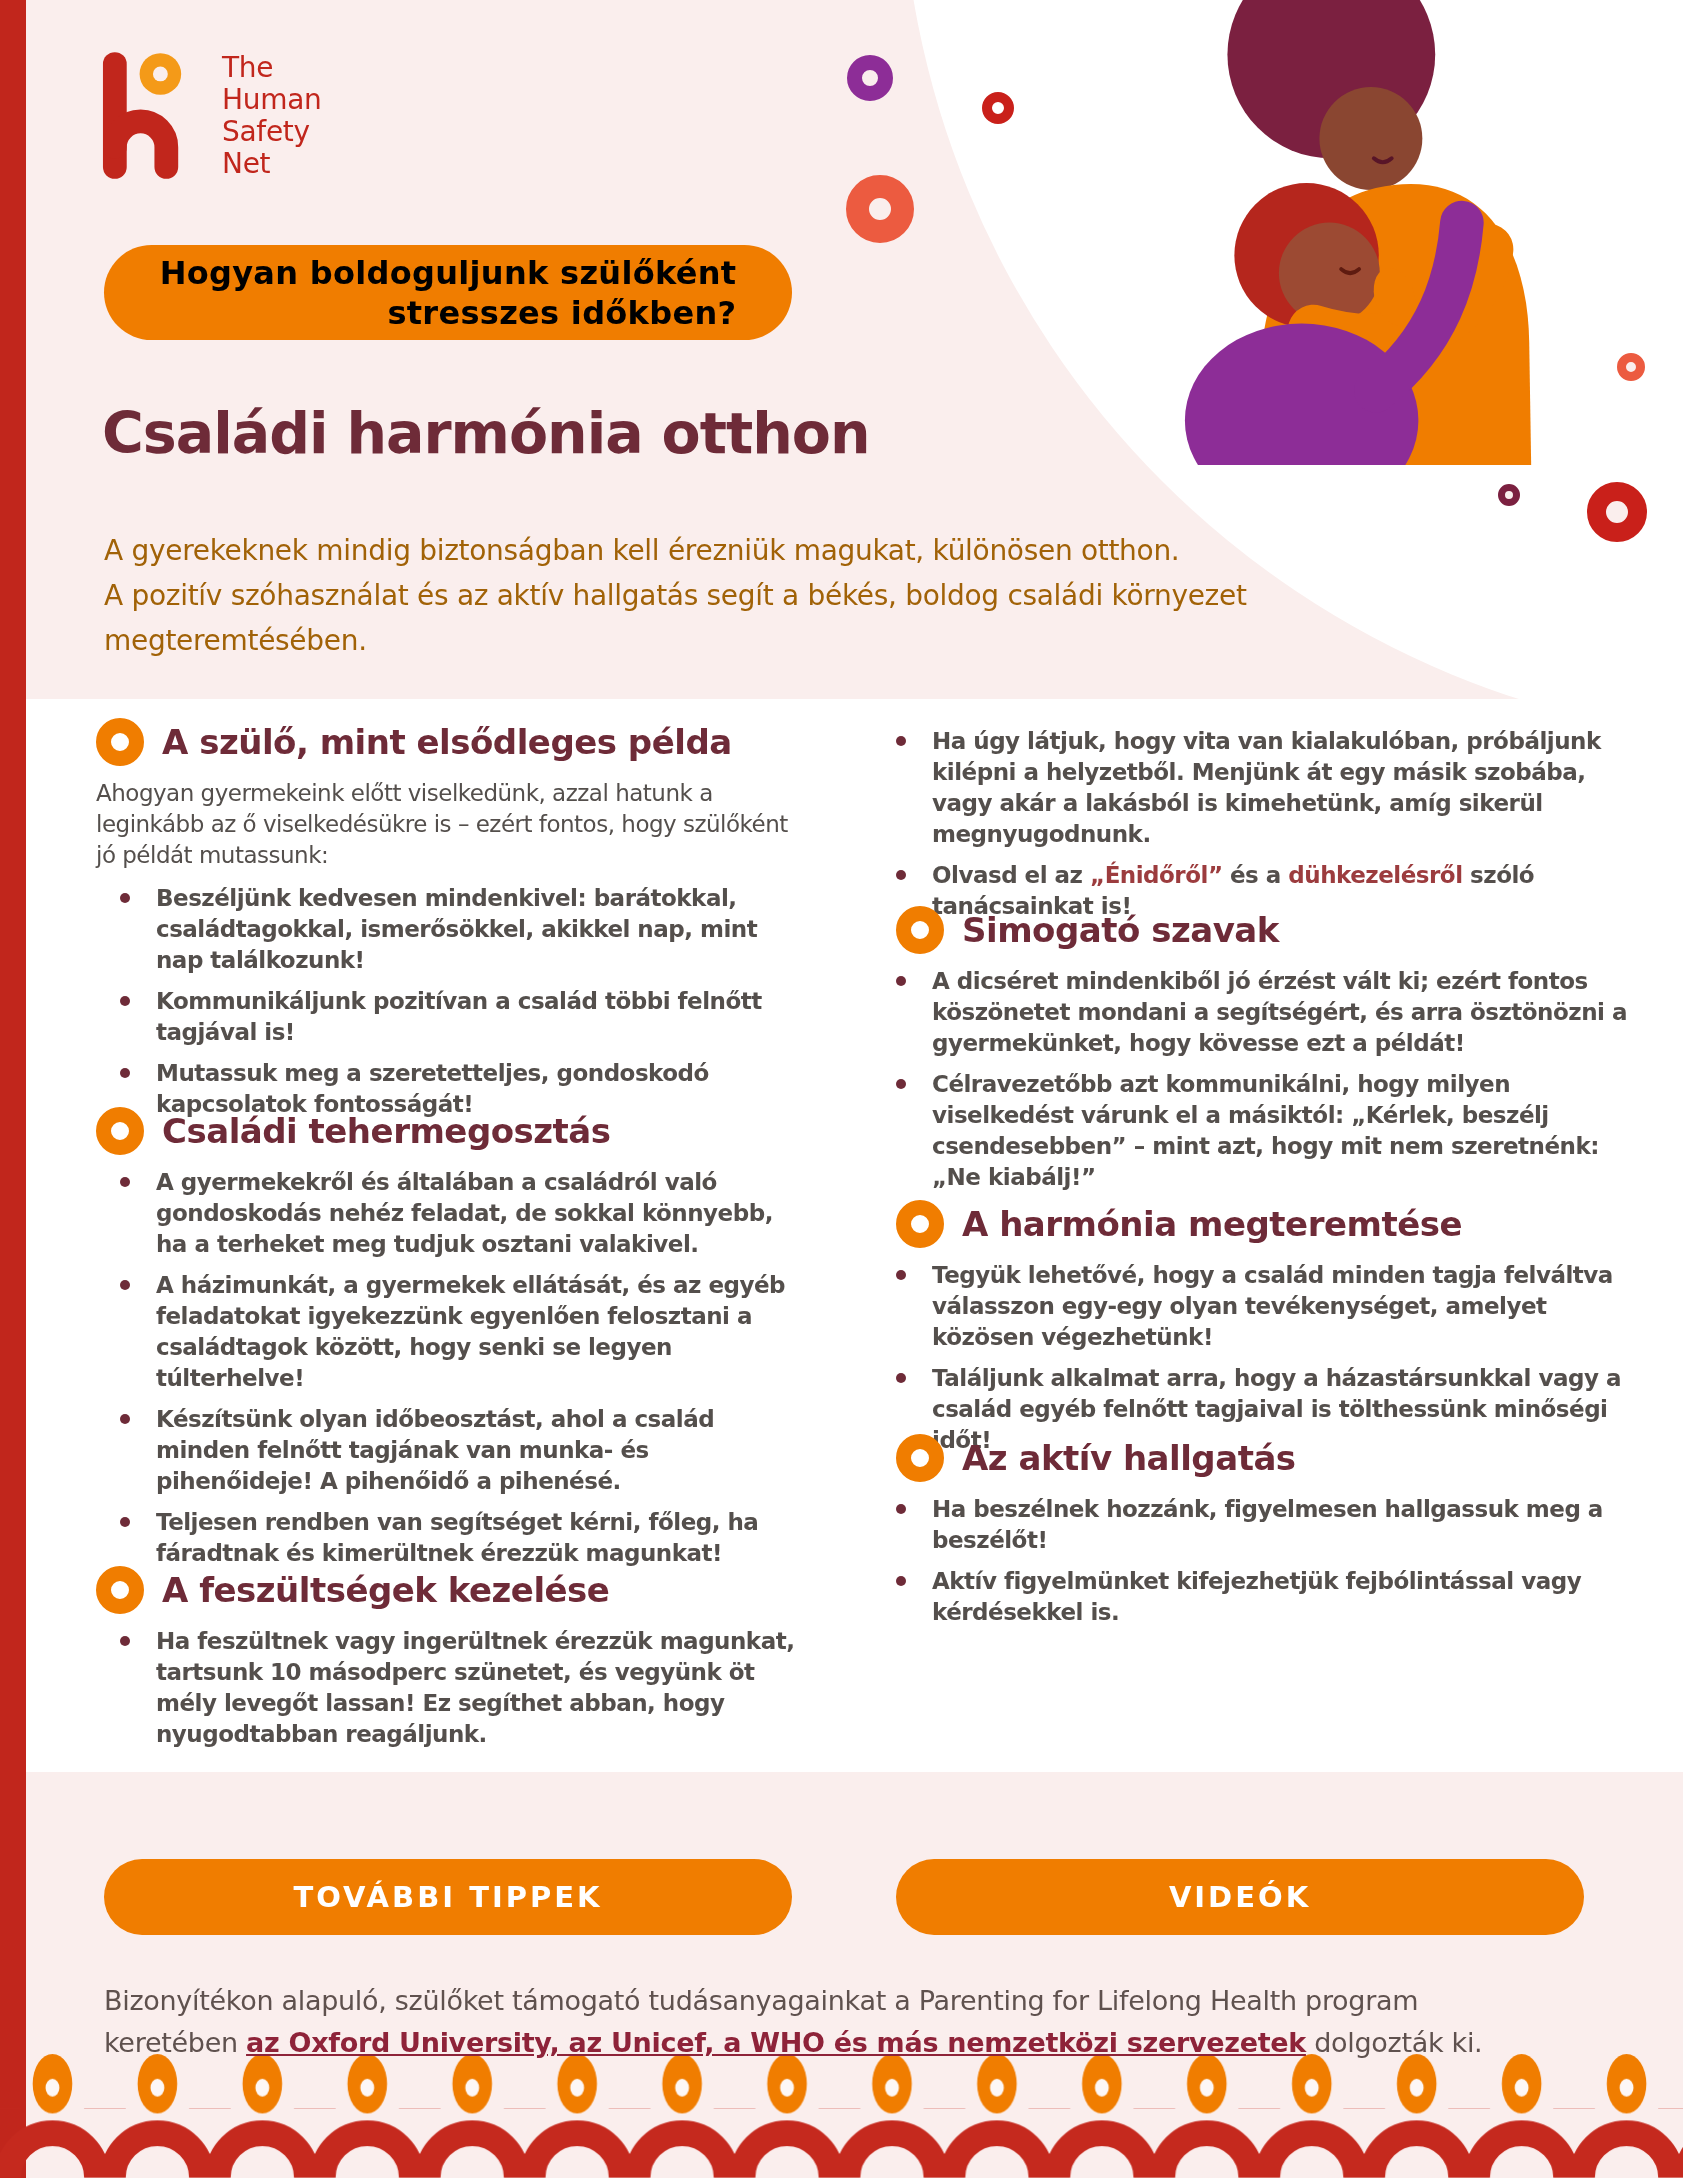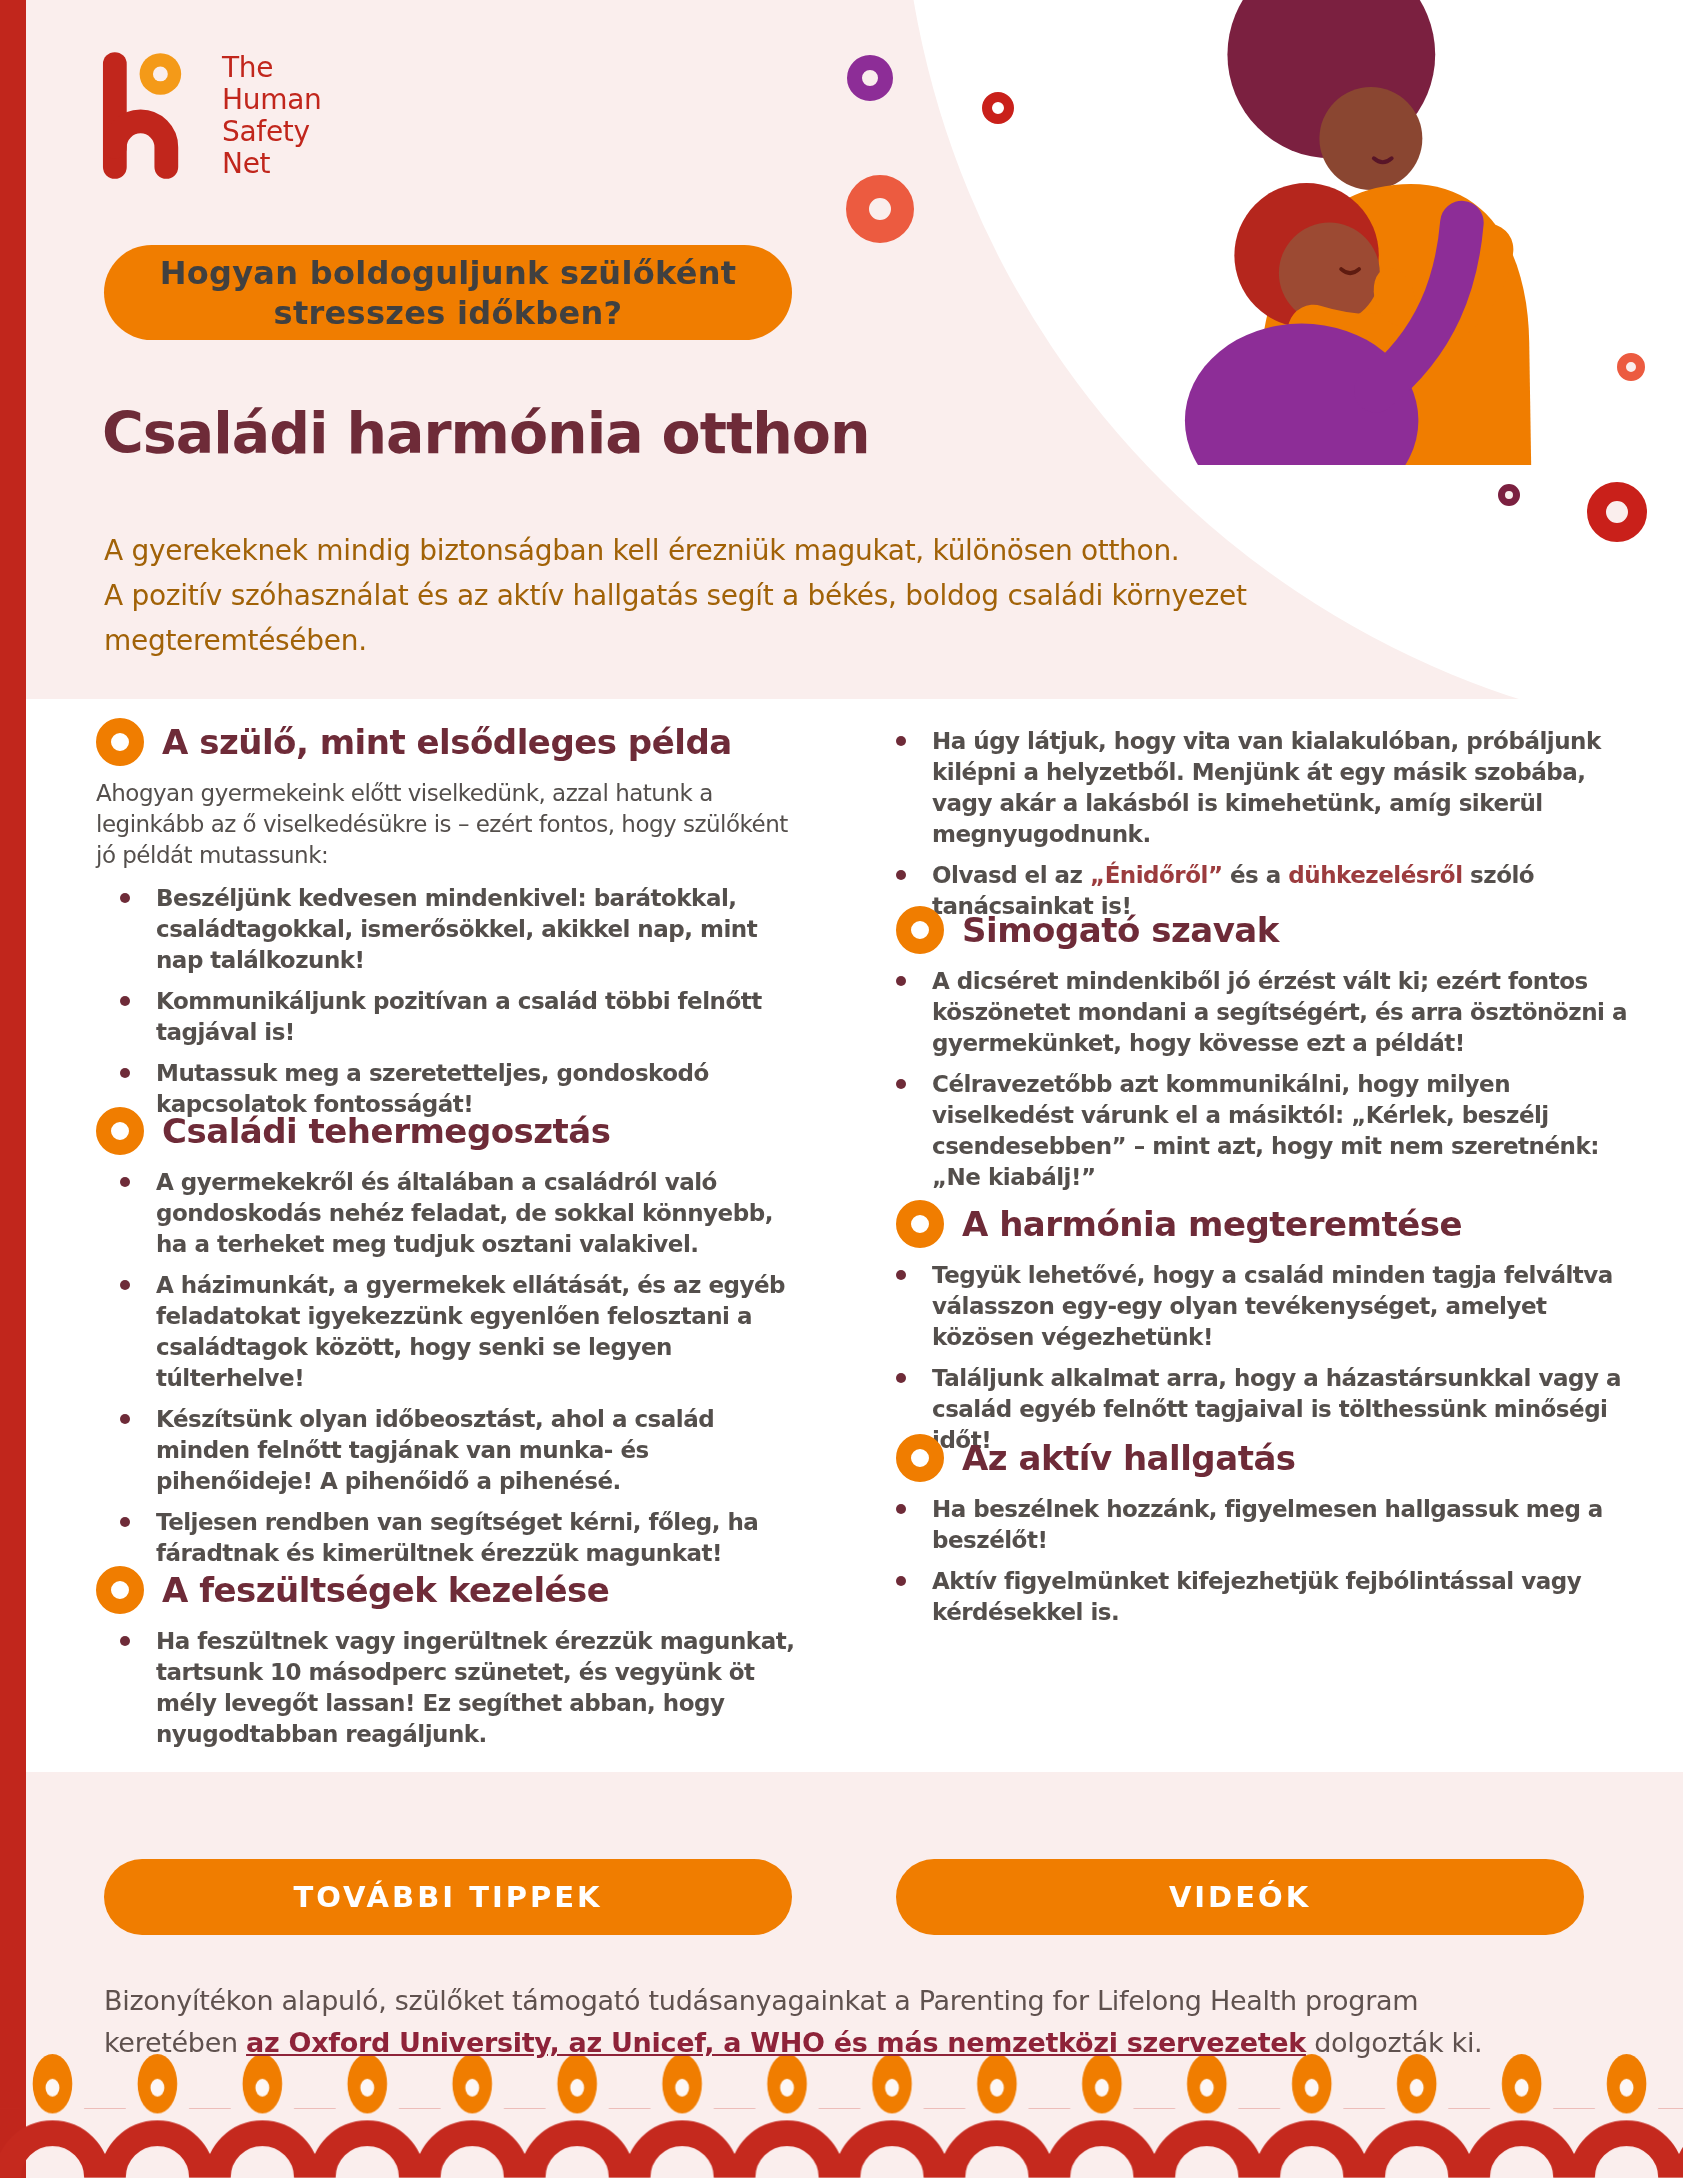--- a/index.html
+++ b/index.html
@@ -22,21 +22,21 @@
   
   .logo{left:99px;top:50px;display:flex;gap:24px;z-index:6;}
   .logo-text{font-size:28px;line-height:32px;color:#c1261c;white-space:pre-line;letter-spacing:-0.3px;padding-top:2px;}
 
   
   .badge{
     left:104px;top:245px;width:688px;height:95px;border-radius:48px;background:#f07d00;
     display:flex;align-items:center;justify-content:center;z-index:6;
   }
   .badge span{
-    color:#404040;font-size:32px;font-weight:bold;line-height:40px;text-align:center;
+    color:#000000;font-size:32px;font-weight:bold;line-height:40px;text-align:right;
     white-space:pre-line;letter-spacing:0.3px;
   }
 
   
   .page-title{left:102px;top:400px;font-size:57px;font-weight:bold;color:#6e2b38;letter-spacing:-1px;z-index:6;}
   .intro{left:104px;top:505px;width:1505px;font-size:28px;line-height:45px;color:#a16207;
     white-space:pre-line;letter-spacing:-0.3px;z-index:6;margin-top:23px;}
 
   
   .sec{width:713px;z-index:6;}

